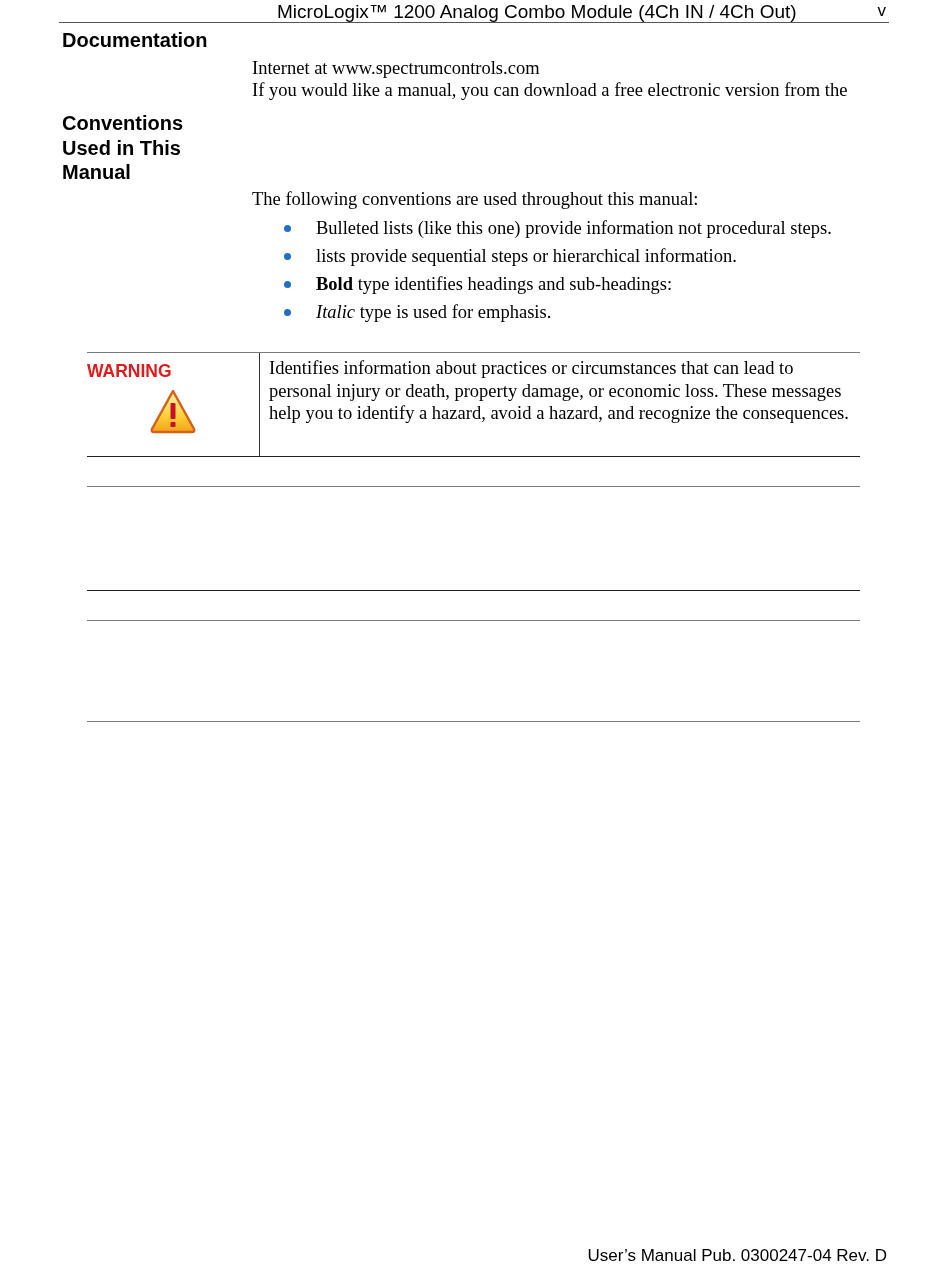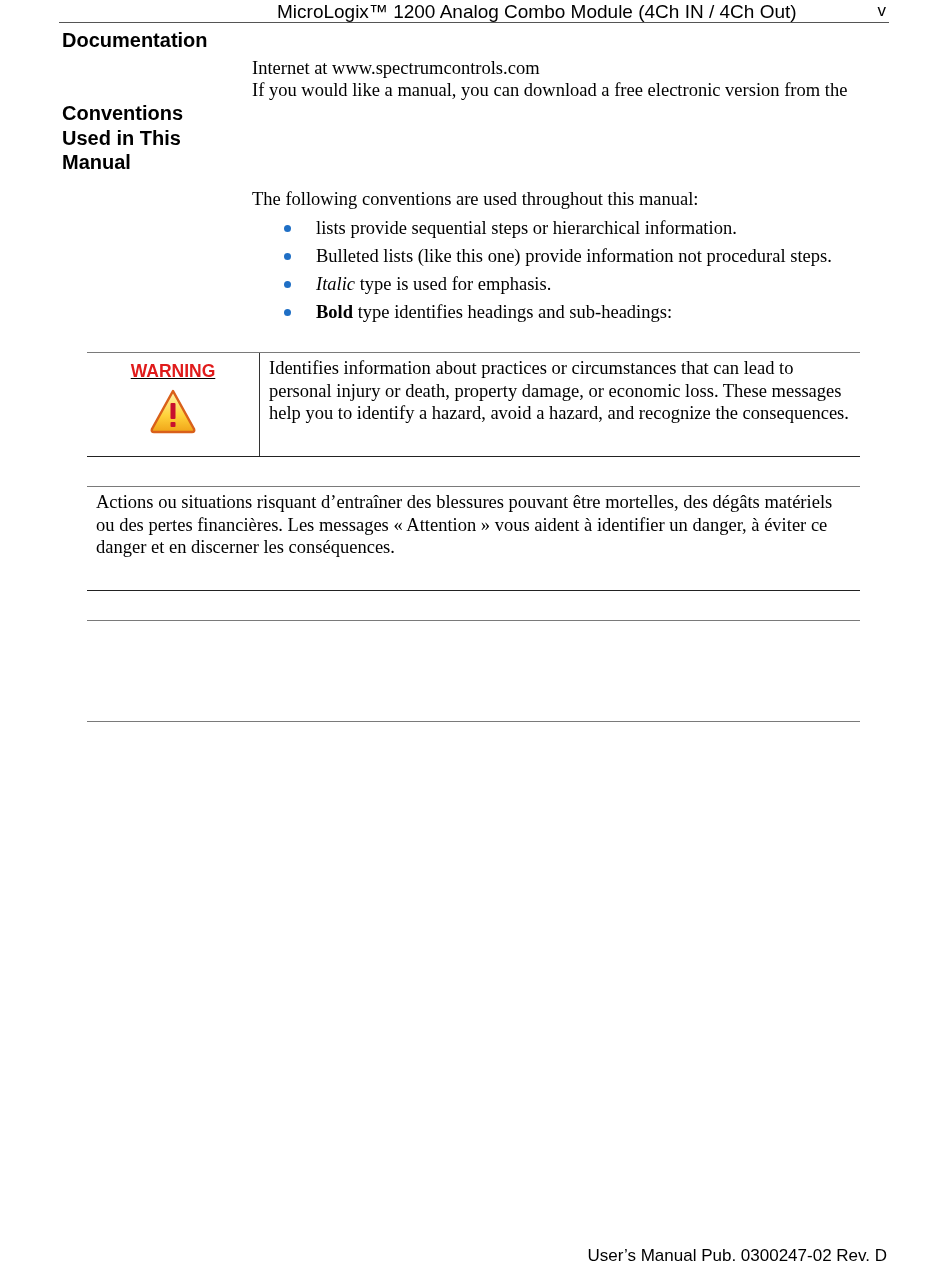--- a/index.html
+++ b/index.html
@@ -13,21 +13,21 @@
 
     .side-heading { position: absolute; left: 62px; font-size: 20px; font-weight: bold; line-height: 24.5px; }
     .body-text { position: absolute; left: 252px; font-size: 18.5px; line-height: 22px; }
 
     .bullets { position: absolute; left: 280px; top: 214px; margin: 0; padding: 0; list-style: none; font-size: 18.5px; }
     .bullets li { position: relative; padding-left: 36px; height: 28px; line-height: 28px; white-space: nowrap; }
     .bullets li .dot { position: absolute; left: 4px; top: 11px; width: 7px; height: 7px; border-radius: 50%; background: #1f6fc5; }
 
     .callout { position: absolute; left: 87px; width: 773px; border-top: 1px solid #7a7a7a; border-bottom: 1.5px solid #222; display: flex; }
     .callout.note { border-bottom: 1px solid #7a7a7a; }
-    .callout-left { width: 172px; border-right: 1.5px solid #333; text-align: center; position: relative; text-decoration: underline; }
+    .callout-left { width: 172px; border-right: 1.5px solid #333; text-align: left; position: relative; }
     .callout-label { display: block; font-size: 17.5px; font-weight: bold; margin-top: 8px; }
     .callout-label.red { color: #e01b1b; }
     .callout-icon { display: block; margin: 6px auto 0; }
     .callout-text { flex: 1; padding: 4px 10px 0 9px; font-size: 18.5px; line-height: 22.5px; }
 
     .footer { position: absolute; right: 63px; top: 1246px; font-size: 17px; white-space: nowrap; }
   </style>
 </head>
 <body>
 
@@ -35,43 +35,43 @@
   <span class="header-title sans">MicroLogix™ 1200 Analog Combo Module (4Ch IN / 4Ch Out)</span>
   <span class="header-page sans">v</span>
 </div>
 
 <div class="side-heading sans" style="top:28px;">Documentation</div>
 <div class="body-text serif" style="top:57px;">
   <div>Internet at www.spectrumcontrols.com</div>
   <div>If you would like a manual, you can download a free electronic version from the</div>
 </div>
 
-<div class="side-heading sans" style="top:101px;">
+<div class="side-heading sans" style="top:111px;">
   <div>Conventions</div>
   <div>Used in This</div>
   <div>Manual</div>
 </div>
 <div class="body-text serif" style="top:188px;">The following conventions are used throughout this manual:</div>
 
 <ul class="bullets serif">
   <li>
     <span class="dot"></span>
+    <span>Bulleted lists (like this one) provide information not procedural steps.</span>
+  </li>
+  <li>
+    <span class="dot"></span>
     <span>lists provide sequential steps or hierarchical information.</span>
   </li>
   <li>
     <span class="dot"></span>
-    <span>Bulleted lists (like this one) provide information not procedural steps.</span>
+    <b>Bold</b><span> type identifies headings and sub-headings:</span>
   </li>
   <li>
     <span class="dot"></span>
     <i>Italic</i><span> type is used for emphasis.</span>
-  </li>
-  <li>
-    <span class="dot"></span>
-    <b>Bold</b><span> type identifies headings and sub-headings:</span>
   </li>
 </ul>
 
 <div class="callout" style="top:352px; height:103px;">
   <div class="callout-left">
     <span class="callout-label red sans">WARNING</span>
     <svg class="callout-icon" width="48" height="46" viewBox="0 0 48 46">
       <defs>
         <linearGradient id="tri1" x1="0" y1="0" x2="0" y2="1">
           <stop offset="0" stop-color="#fff6b0"></stop>
@@ -81,19 +81,18 @@
       </defs>
       <path d="M24 3 L45 41 Q46 44 43 44 L5 44 Q2 44 3 41 Z" fill="url(#tri1)" stroke="#d9601a" stroke-width="2.5" stroke-linejoin="round"></path>
       <rect x="21.5" y="15" width="5" height="16" rx="1" fill="#c8102e"></rect>
       <rect x="21.5" y="34" width="5" height="5" rx="1" fill="#c8102e"></rect>
     </svg>
   </div>
   <div class="callout-text serif">Identifies information about practices or circumstances that can lead to personal injury or death, property damage, or economic loss. These messages help you to identify a hazard, avoid a hazard, and recognize the consequences.</div>
 </div>
 
 <div class="callout" style="top:486px; height:103px;">
-  <div class="callout-text serif">Actions ou situations risquant d’entraîner des blessures pouvant être mortelles, des dégâts matériels ou des pertes financières. Les messages « Attention » vous aident à identifier un danger, à éviter ce danger et en discerner les conséquences.</div>
 </div>
 
 <div class="callout note" style="top:620px; height:100px;">
 </div>
 
-<div class="footer sans">User’s Manual Pub. 0300247-02 Rev. D</div>
+<div class="footer sans">User’s Manual Pub. 0300247-04 Rev. D</div>
 
 </body></html>

